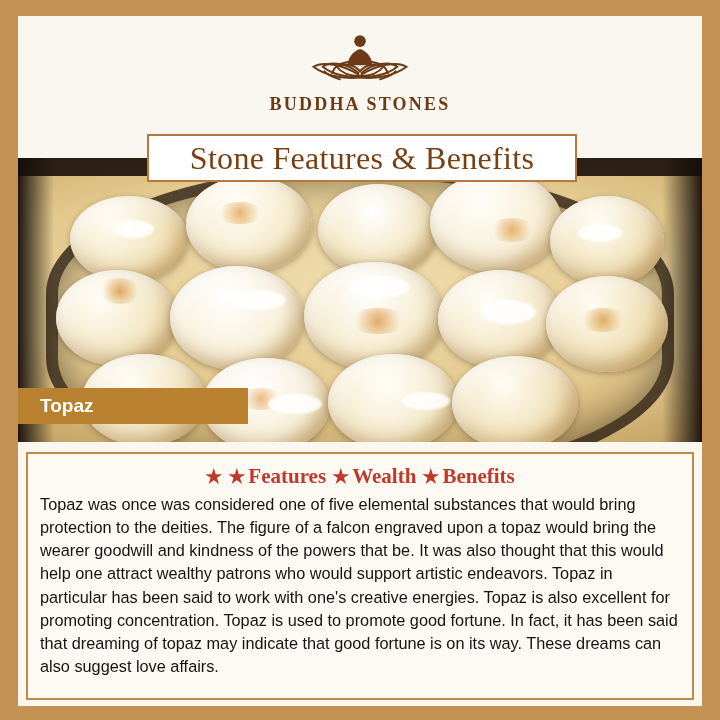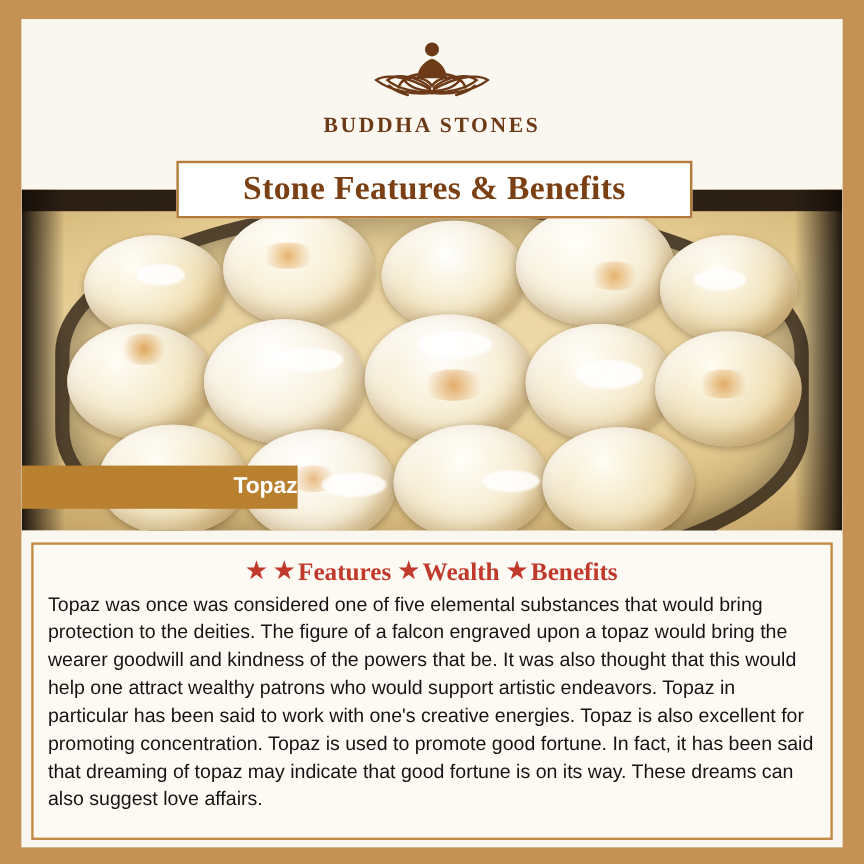--- a/index.html
+++ b/index.html
@@ -91,22 +91,22 @@
     background: #ffffff;
     border: 2px solid #b57a3a;
     box-sizing: border-box;
     display: flex;
     align-items: center;
     justify-content: center;
     z-index: 5;
   }
   .title-banner .title-text {
     font-family: "Liberation Serif", serif;
-    font-weight: bold;
-    font-size: 28px;
+    font-weight: normal;
+    font-size: 32px;
     color: #7a3f12;
     letter-spacing: 0.3px;
   }
 
   
   .photo {
     position: relative;
     margin-top: 24px;
     width: 684px;
     height: 284px;
@@ -148,21 +148,20 @@
   .name-tab {
     position: absolute;
     left: 0;
     top: 372px;
     width: 230px;
     height: 36px;
     background: #b9812f;
     display: flex;
     align-items: center;
     z-index: 6;
-    justify-content: flex-end;
   }
   .name-tab .name-text {
     color: #ffffff;
     font-size: 19px;
     font-weight: bold;
     padding-left: 22px;
     font-family: "Liberation Sans", sans-serif;
   }
 
   

